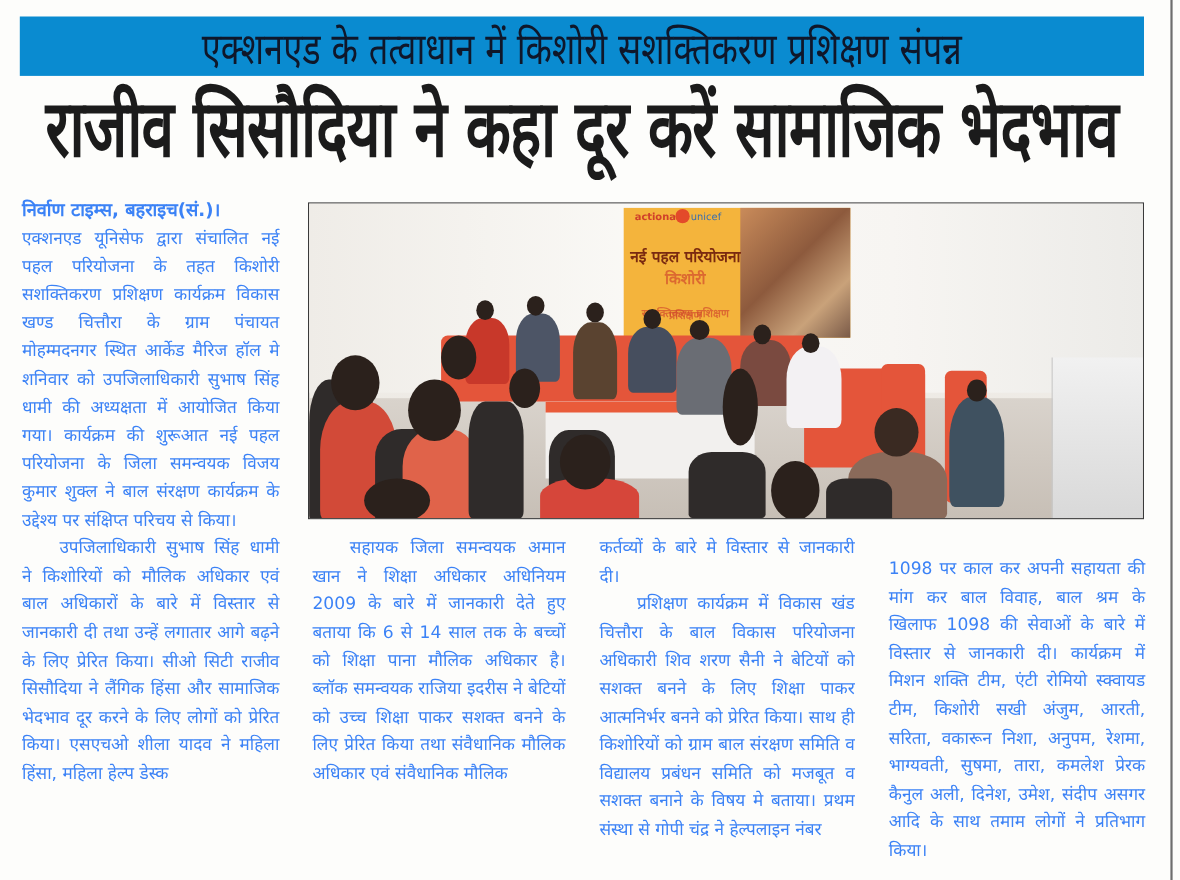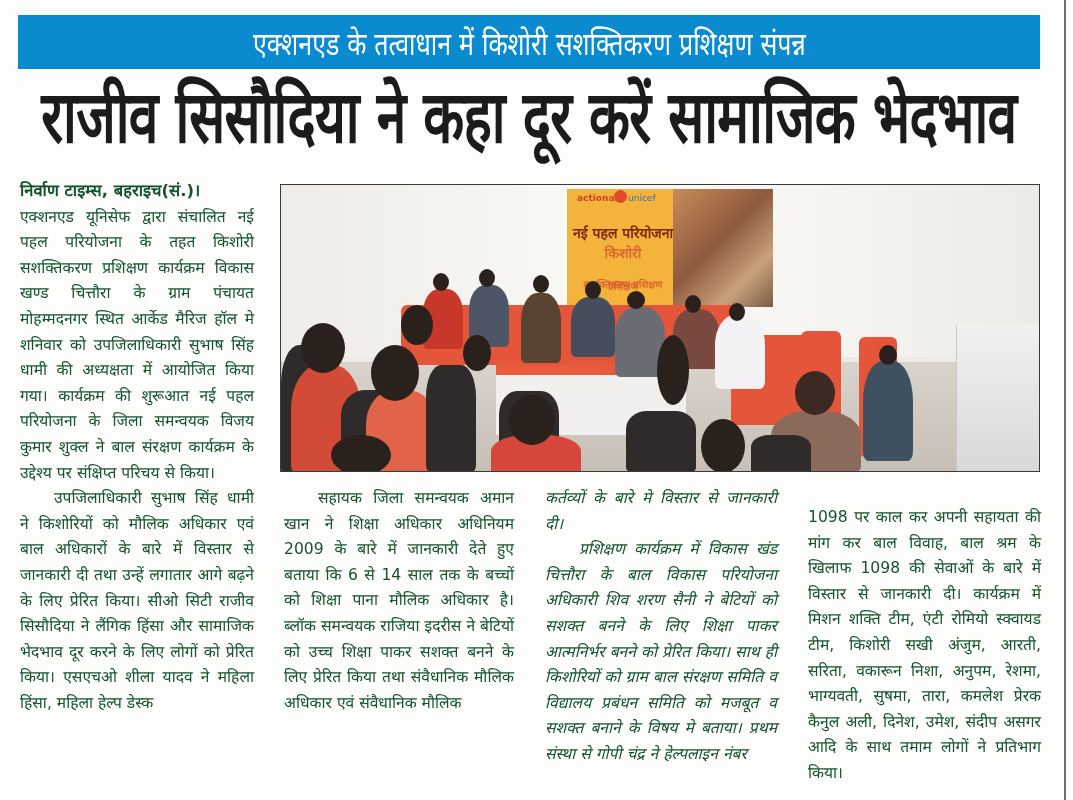--- a/index.html
+++ b/index.html
@@ -4,43 +4,43 @@
 <style>
   html, body { margin: 0; padding: 0; }
   body {
     width: 1073px; height: 800px; overflow: hidden;
     background: #fdfdfb; position: relative;
     font-family: "DejaVu Sans", sans-serif; color: #1a1a1a;
   }
   .right-rule { position: absolute; left: 1064px; top: 0; width: 2px; height: 800px; background: #6e6e6e; }
   .kicker {
     position: absolute; left: 18px; top: 15px; width: 1022px; height: 54px;
-    background: #0a8bd0; color: #ffffff; display: flex; align-items: center; justify-content: center;
-    font-family: "DejaVu Sans", sans-serif; font-size: 32px; letter-spacing: 0px;
+    background: #0a8bd0; color: #0f172a; display: flex; align-items: center; justify-content: center;
+    font-family: "DejaVu Sans", sans-serif; font-size: 40px; letter-spacing: 0px;
     transform-origin: center;
   }
   .kicker span { display: inline-block; transform: scaleX(0.78); white-space: nowrap; }
   .headline {
     position: absolute; left: 14px; top: 68px; width: 1030px; height: 92px;
     display: flex; align-items: center; justify-content: center; overflow: visible;
   }
   .headline span {
     display: inline-block; font-family: "DejaVu Sans", sans-serif; font-weight: bold;
     font-size: 72px; color: #1b1b1b; transform: scaleX(0.74); white-space: nowrap; letter-spacing: -1px;
   }
   .col {
     position: absolute; font-family: "DejaVu Sans", sans-serif; font-size: 15.6px;
-    line-height: 25.6px; text-align: justify; color: #14532d;
+    line-height: 25.6px; text-align: justify; color: #3b82f6;
   }
   .col p { margin: 0; }
   .col p.indent { text-indent: 34px; }
   .dateline { font-weight: bold; font-size: 16.5px; }
   .col1 { left: 20px; top: 178px; width: 234px; }
   .col2 { left: 284px; top: 486px; width: 230px; }
-  .col3 { left: 545px; top: 486px; width: 232px; font-style: italic; }
+  .col3 { left: 545px; top: 486px; width: 232px; }
   .col4 { left: 808px; top: 505px; width: 233px; }
 
   .photo {
     position: absolute; left: 280px; top: 184px; width: 758px; height: 286px;
     border: 1px solid #3a3a3a; overflow: hidden;
     background: linear-gradient(180deg, #f4f2ee 0%, #f0ede8 55%, #e3ddd6 100%);
   }
   .wall-shade { position: absolute; left: 0; top: 0; width: 100%; height: 60%;
     background: linear-gradient(90deg, #efece7 0%, #faf9f6 40%, #f7f5f2 70%, #ecebe8 100%); }
   .floor { position: absolute; left: 0; top: 62%; width: 100%; height: 38%;

